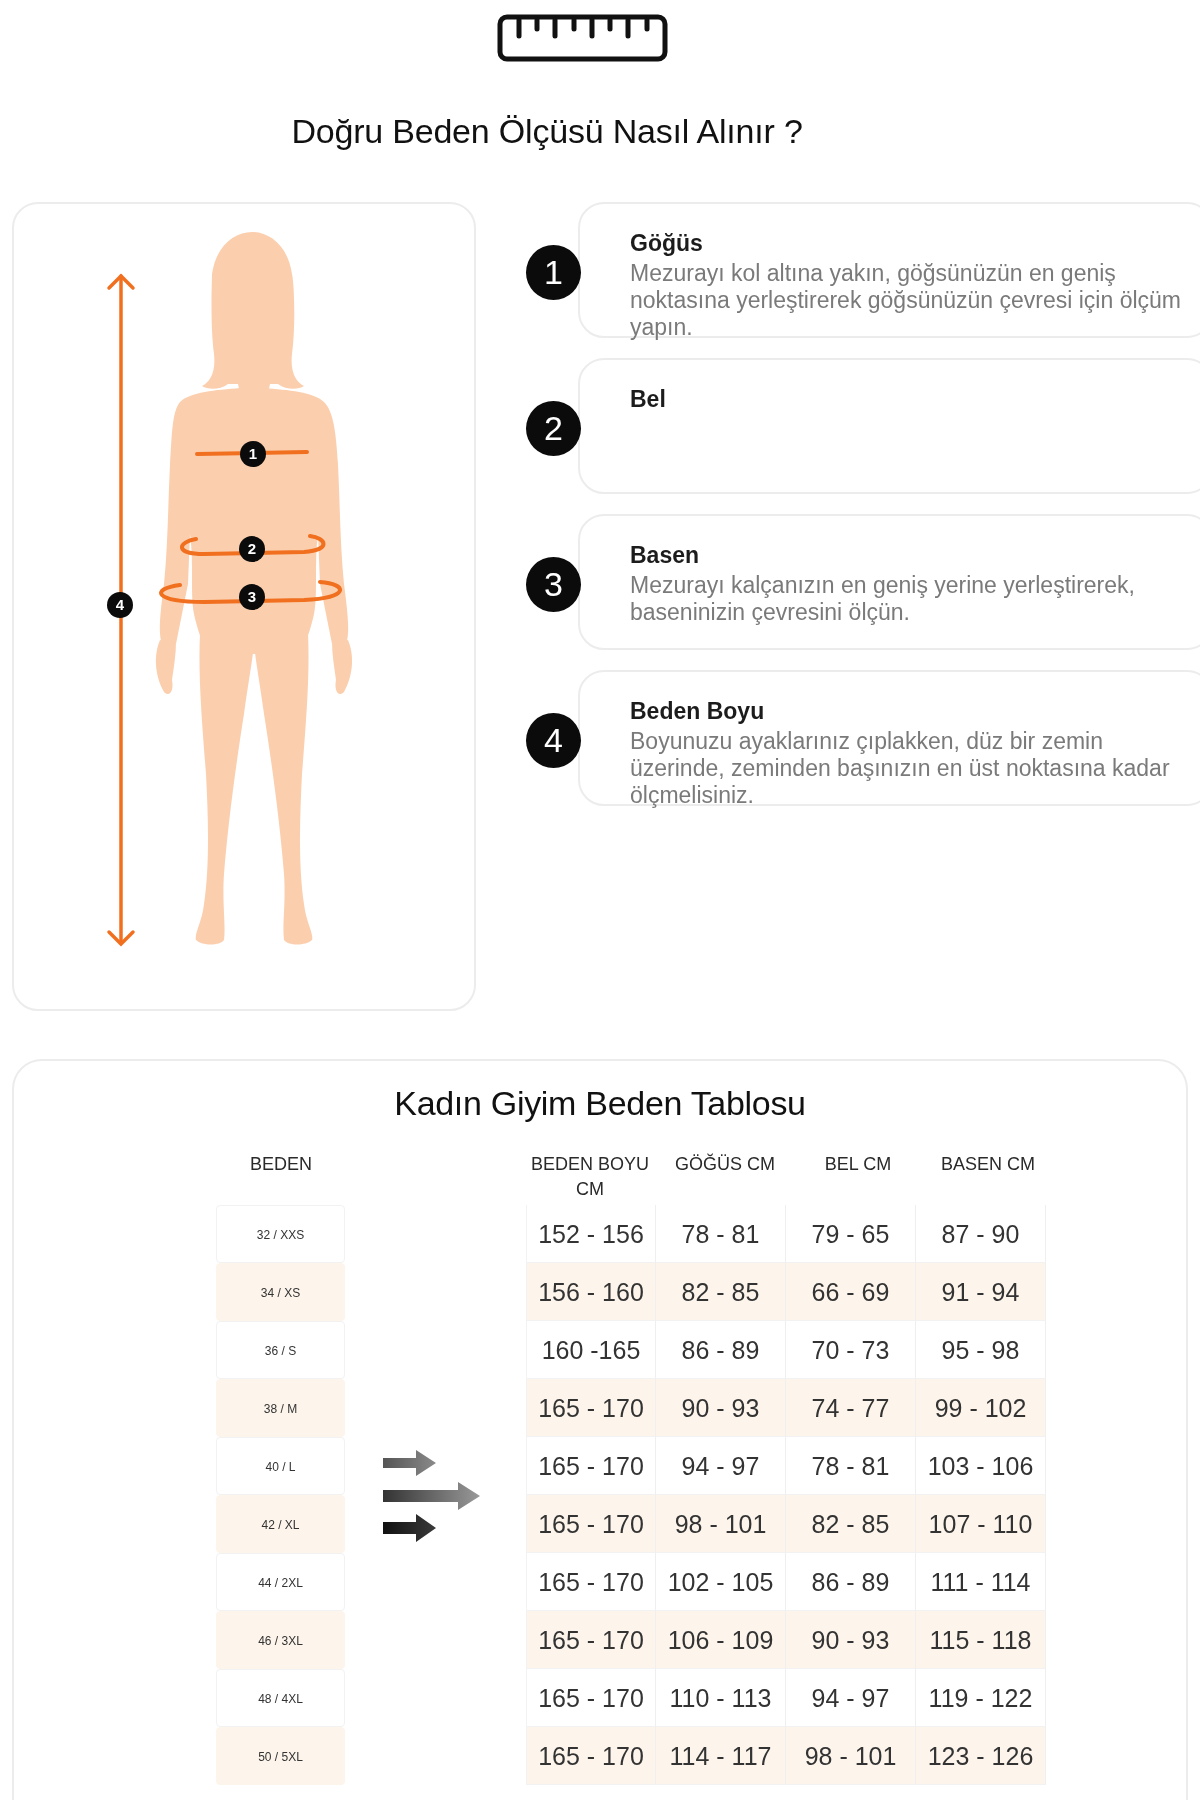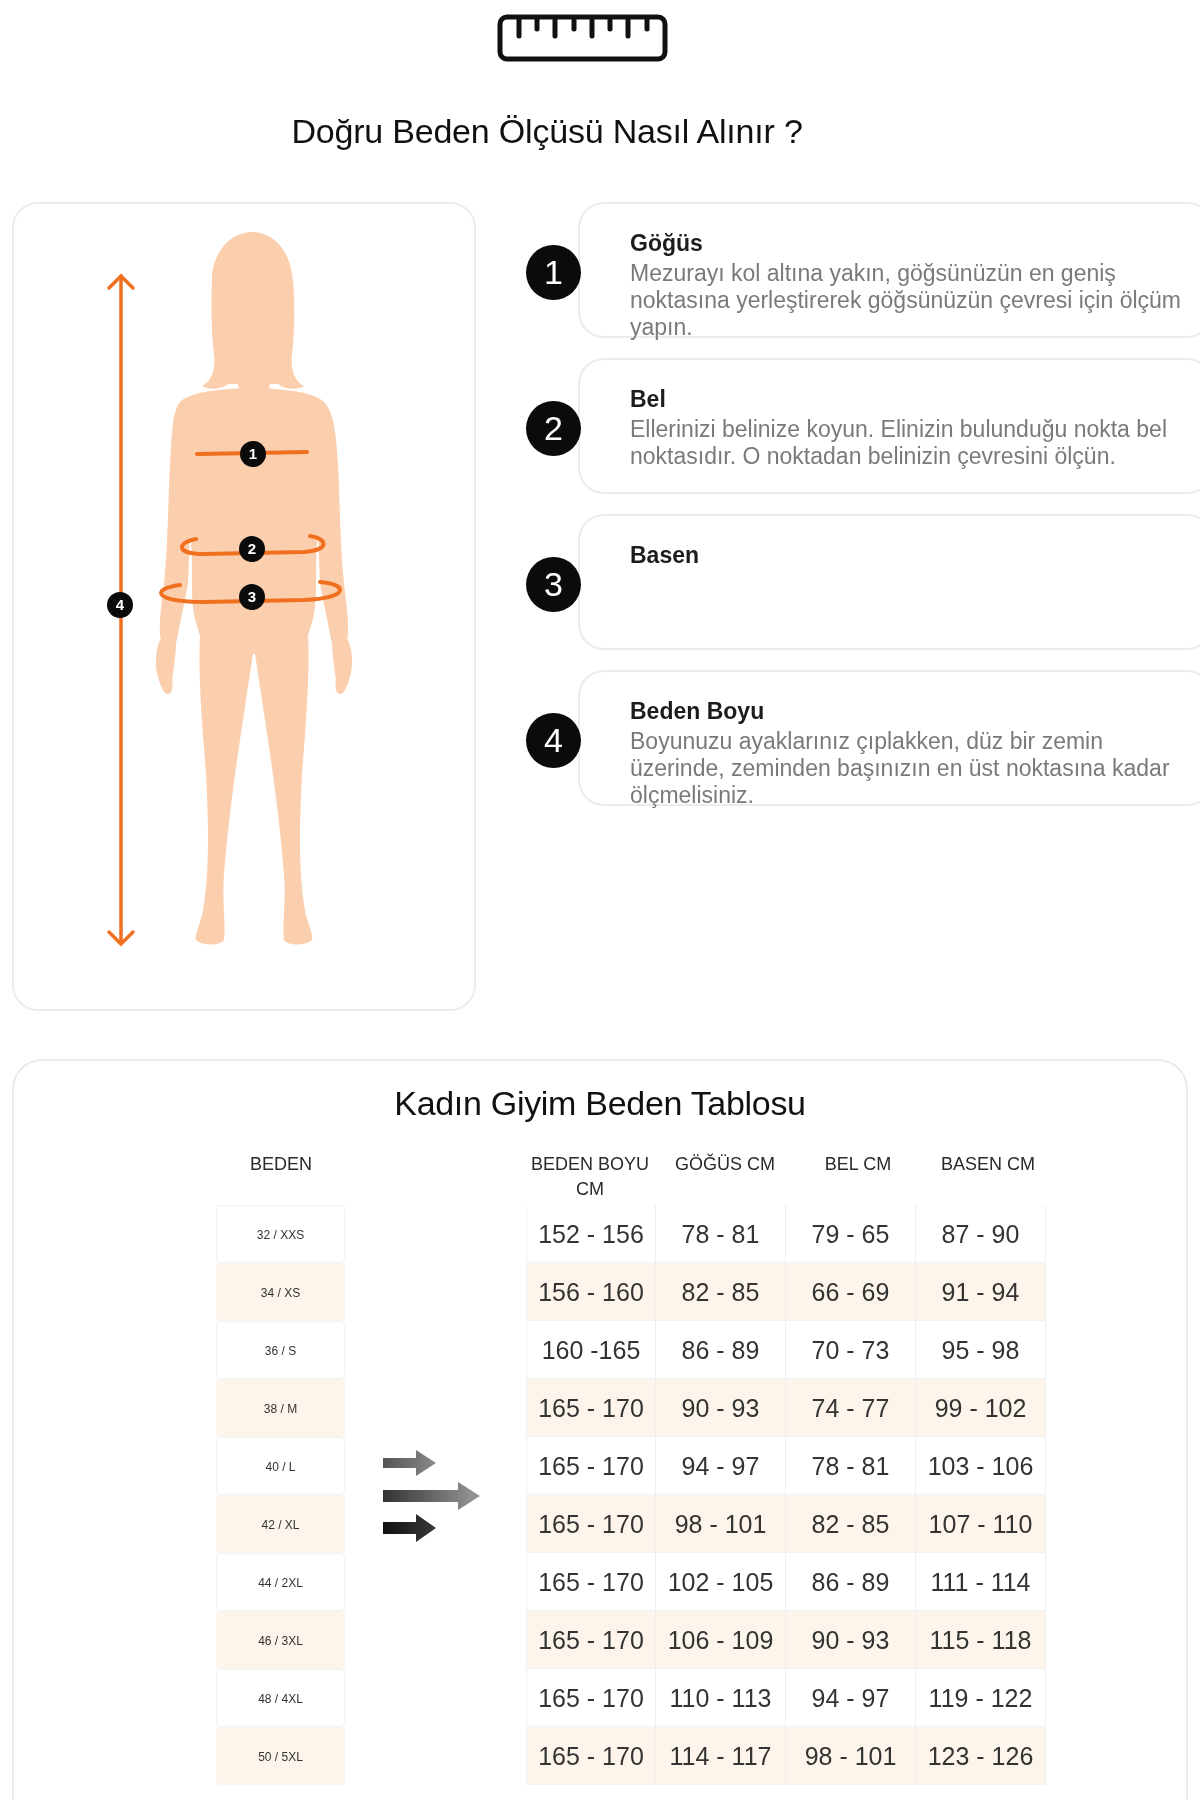--- a/index.html
+++ b/index.html
@@ -103,26 +103,26 @@
 </div>
 
 <div class="step-card" style="top:202px">
   <div class="step-title">Göğüs</div>
   <div class="step-desc">Mezurayı kol altına yakın, göğsünüzün en geniş noktasına yerleştirerek göğsünüzün çevresi için ölçüm yapın.</div>
 </div>
 <div class="step-badge" style="top:245px">1</div>
 
 <div class="step-card" style="top:358px">
   <div class="step-title">Bel</div>
-  <div class="step-desc">Ellerinizi belinize koyun. Elinizin bulunduğu nokta bel noktasıdır. O noktadan belinizin çevresini ölçün.</div>
 </div>
 <div class="step-badge" style="top:401px">2</div>
 
 <div class="step-card" style="top:514px">
   <div class="step-title">Basen</div>
+  <div class="step-desc">Mezurayı kalçanızın en geniş yerine yerleştirerek, baseninizin çevresini ölçün.</div>
 </div>
 <div class="step-badge" style="top:557px">3</div>
 
 <div class="step-card" style="top:670px">
   <div class="step-title">Beden Boyu</div>
   <div class="step-desc">Boyunuzu ayaklarınız çıplakken, düz bir zemin üzerinde, zeminden başınızın en üst noktasına kadar ölçmelisiniz.</div>
 </div>
 <div class="step-badge" style="top:713px">4</div>
 
 <div class="table-card"></div>

